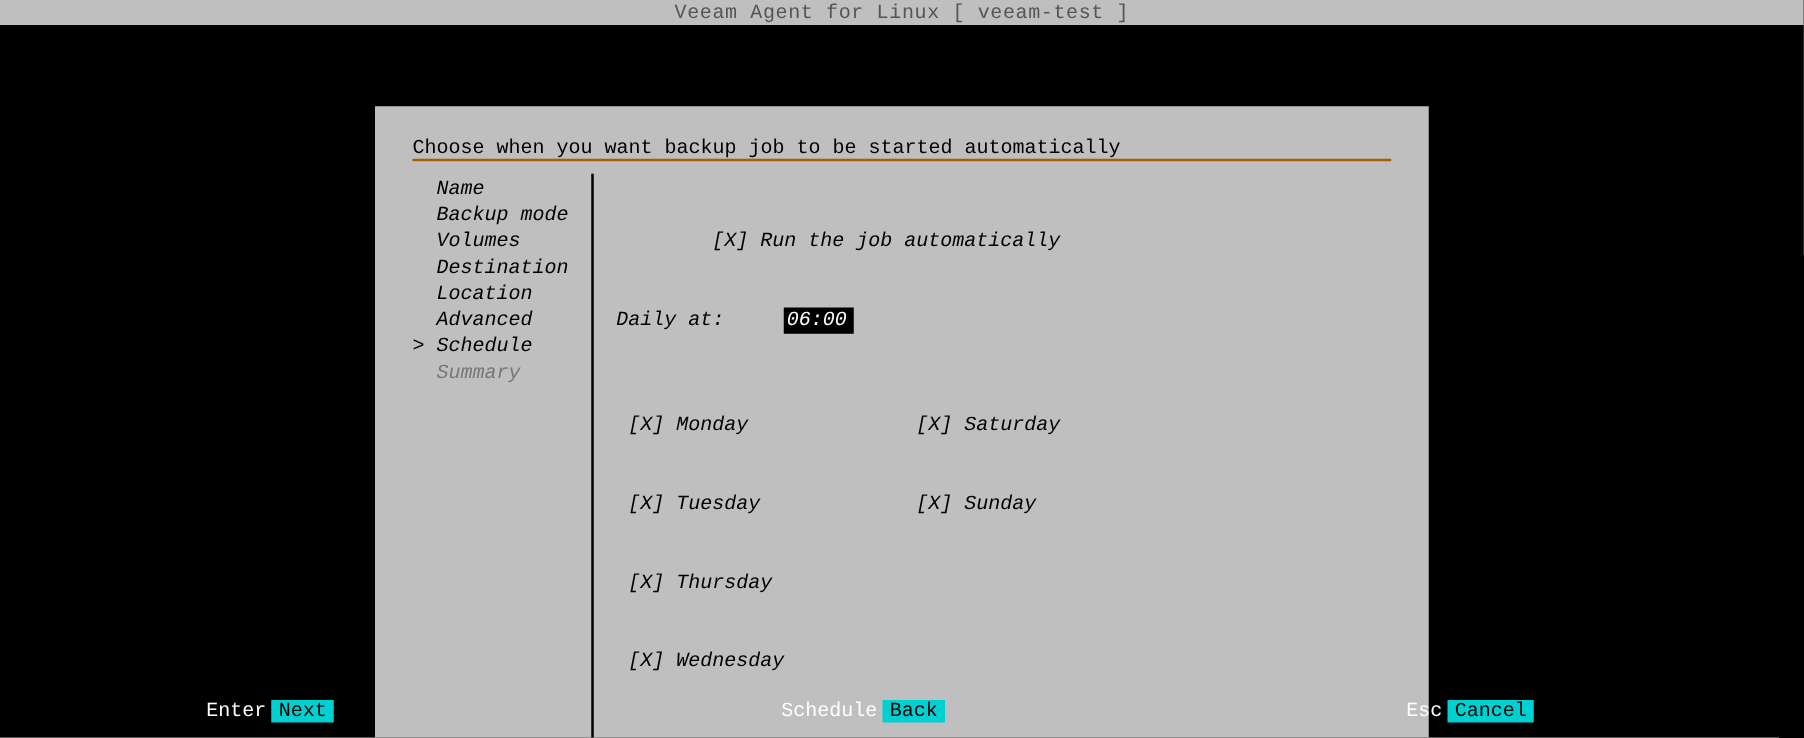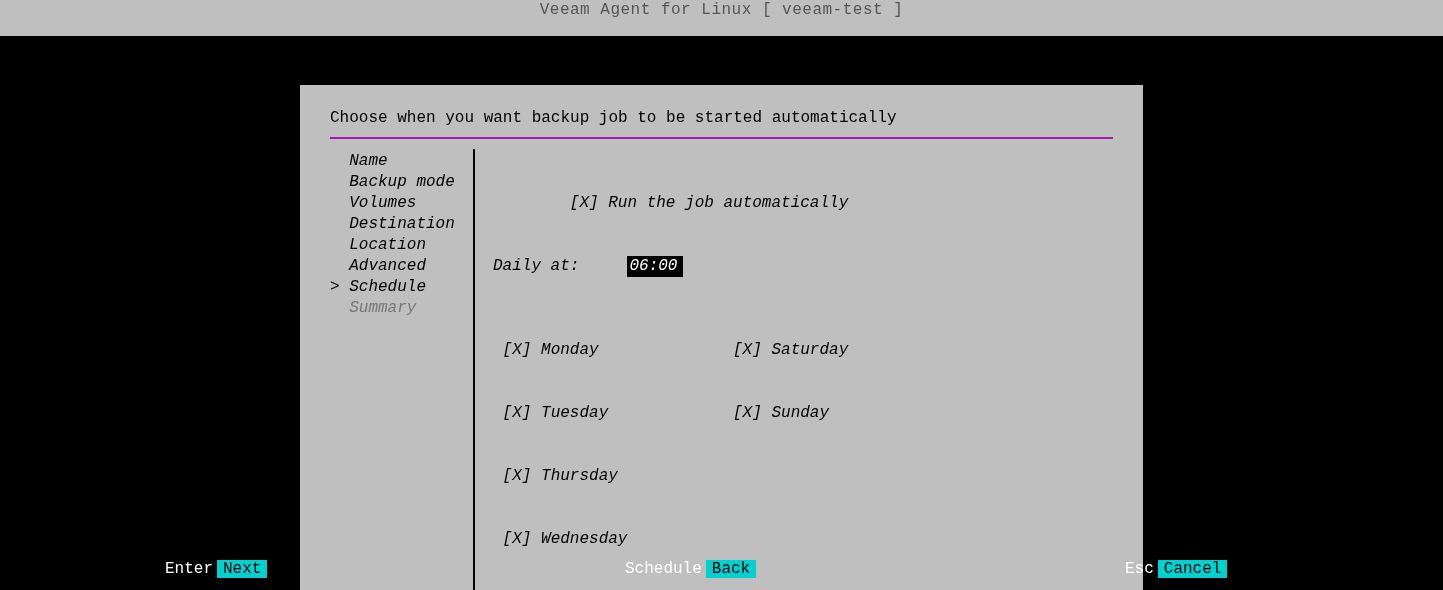--- a/index.html
+++ b/index.html
@@ -9,37 +9,36 @@
     font-size: 16px;
     width: 1443px;
     height: 590px;
     overflow: hidden;
     position: relative;
   }
   .titlebar {
     background: #bfbfbf;
     color: #555;
     width: 100%;
-    height: 36px;
+    height: 20px;
     text-align: center;
     line-height: 20px;
     letter-spacing: 0.5px;
   }
   .dialog {
     position: absolute;
     left: 300px;
     top: 85px;
     width: 843px;
     background: #bfbfbf;
     color: #000;
     padding: 24px 30px 20px 30px;
   }
   .dialog-header {
-    padding-bottom: 10px;
-    border-bottom: 2px solid #a21caf;
+    border-bottom: 2px solid #a16207;
     margin-bottom: 10px;
   }
   .dialog-body {
     display: flex;
     border-bottom: 2px solid #000;
     padding-bottom: 6px;
   }
   .sidebar {
     width: 145px;
     border-right: 2px solid #000;

